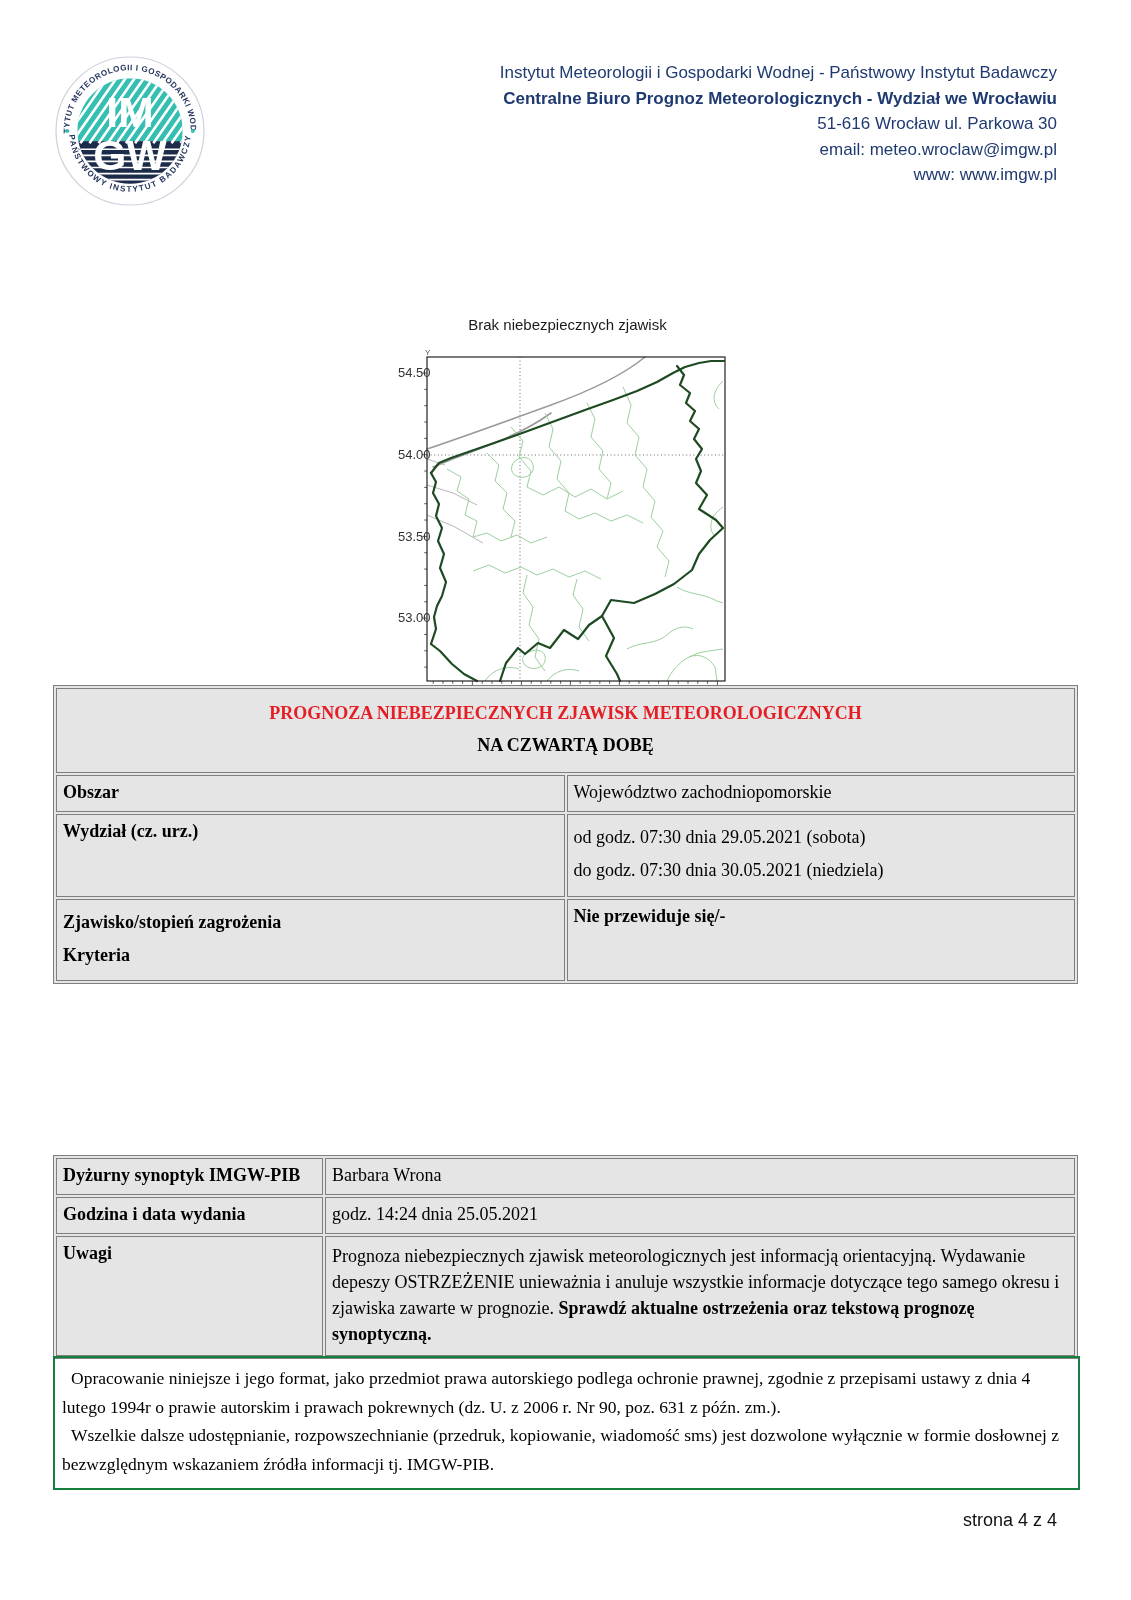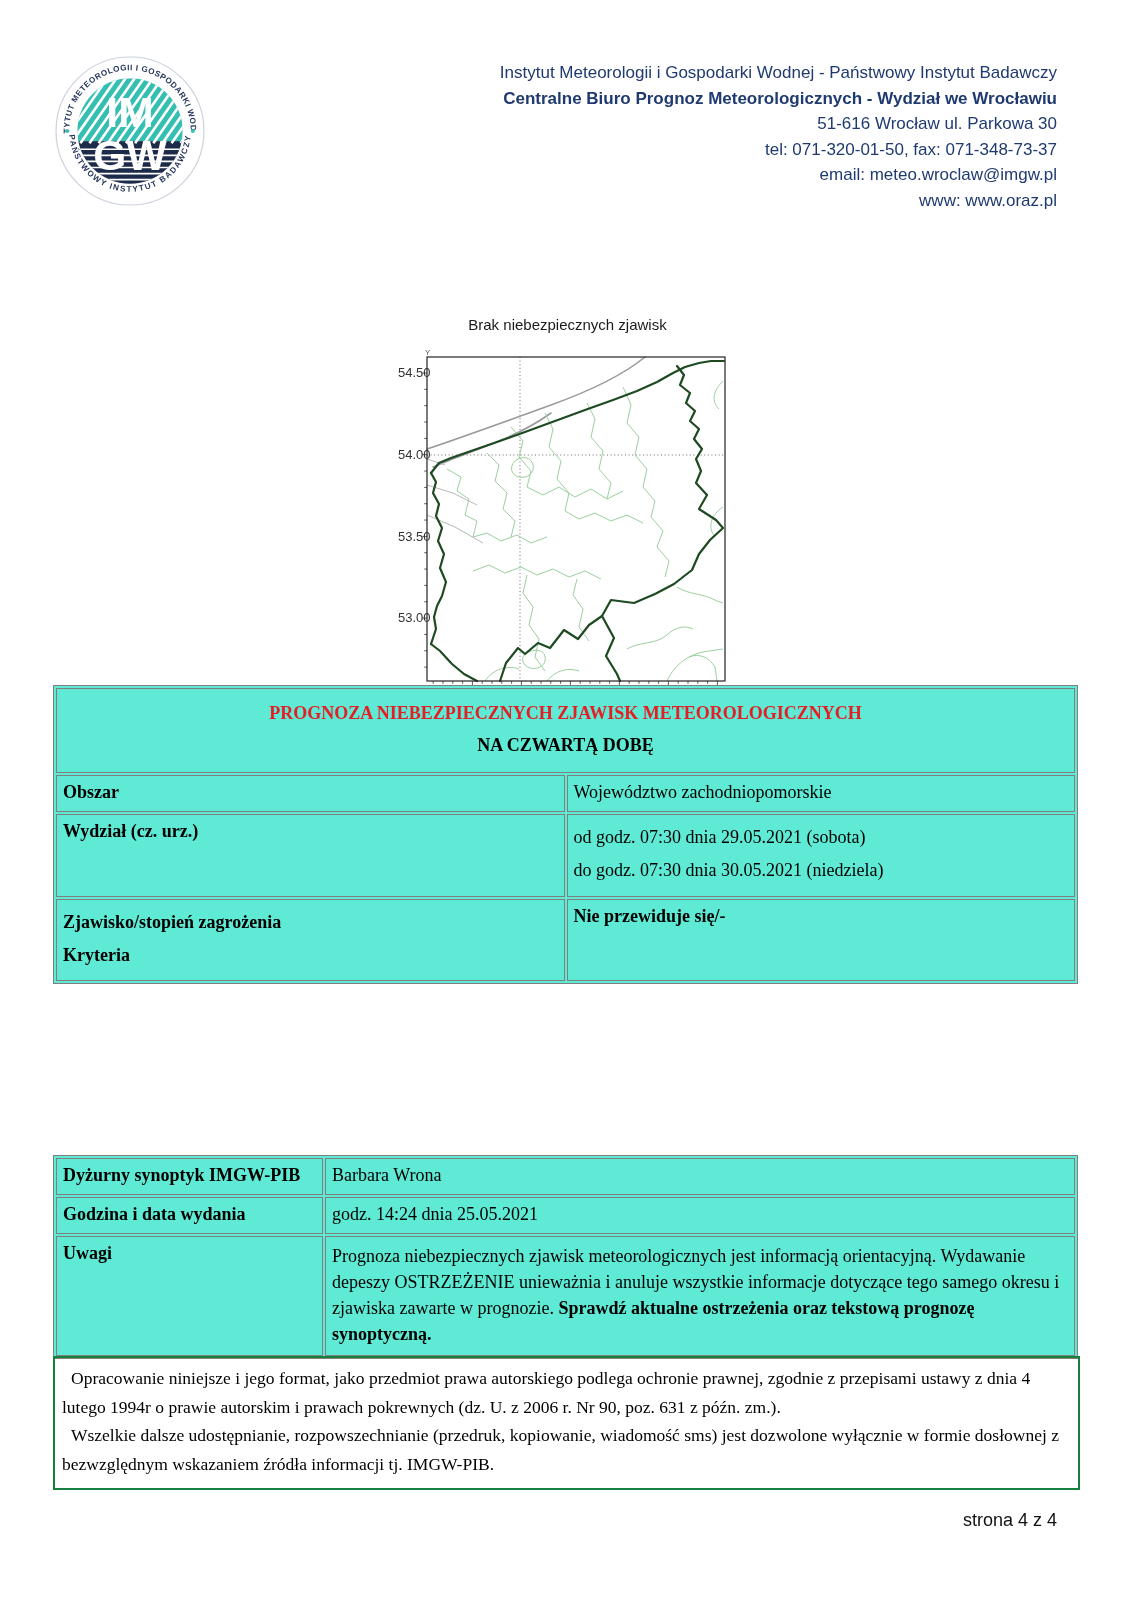--- a/index.html
+++ b/index.html
@@ -25,21 +25,21 @@
   #map-ticks line{stroke:#333;stroke-width:0.8;}
   .wojew{fill:none;stroke:#1e4a22;stroke-width:2.2;stroke-linejoin:round;stroke-linecap:round;}
   .county{fill:none;stroke:#9ccf9e;stroke-width:1;stroke-linejoin:round;}
   .coast{fill:none;stroke:#9a9a9a;stroke-width:1.6;stroke-linecap:round;}
   .coast-thin{fill:none;stroke:#b8b8b8;stroke-width:1;}
   .gridline{fill:none;stroke:#444;stroke-width:0.8;stroke-dasharray:1 2.6;}
   .frame{fill:none;stroke:#222;stroke-width:1.2;}
 
   
   table.doc{border-collapse:separate;border-spacing:2px;border:1px solid #7f7f7f;
-            position:absolute;left:53px;width:1025px;table-layout:fixed;background:#5eead4;}
+            position:absolute;left:53px;width:1025px;table-layout:fixed;background:#e5e5e5;}
   table.doc td{border:1px solid #7f7f7f;vertical-align:top;padding:6px 6px 8px 6px;
                font-size:18px;overflow:hidden;}
   td.lbl{width:253px;font-weight:bold;}
   .t1{top:685px;}
   .t2{top:1155px;}
   .tbl-title{text-align:center;font-weight:bold;font-size:19px;padding:9px 4px 12px 4px !important;}
   .tbl-title .red{color:#e51e25;display:block;line-height:30px;}
   .tbl-title .blk{color:#000;display:block;line-height:30px;margin-top:2px;}
   .two-line{line-height:1.85;}
   .bold-val{font-weight:bold;}
@@ -84,23 +84,22 @@
       <textPath href="#arcBot" startOffset="50%" text-anchor="middle">PAŃSTWOWY INSTYTUT BADAWCZY</textPath>
     </text>
     <circle cx="12" cy="74" r="2" fill="#35bfb3"></circle>
     <circle cx="136" cy="74" r="2" fill="#35bfb3"></circle>
   </svg>
 
   <div class="header-text">
     <div>Instytut Meteorologii i Gospodarki Wodnej - Państwowy Instytut Badawczy</div>
     <div class="bold">Centralne Biuro Prognoz Meteorologicznych - Wydział we Wrocławiu</div>
     <div>51-616 Wrocław ul. Parkowa 30</div>
-    <div>tel: 071-320-01-50, fax: 071-348-73-37</div>
     <div>email: meteo.wroclaw@imgw.pl</div>
-    <div>www: www.oraz.pl</div>
+    <div>www: www.imgw.pl</div>
   </div>
 
   <div class="map-area">
     <div class="map-title">Brak niebezpiecznych zjawisk</div>
 
     <svg class="map-svg" id="map-svg" width="308" height="340" viewBox="0 0 308 340">
       <g transform="translate(6,9)">
         <text x="-2" y="-2" font-family="Liberation Sans, sans-serif" font-size="8" fill="#555">Y</text>
 
         <path class="gridline" d="M 93 0 V 324"></path>

